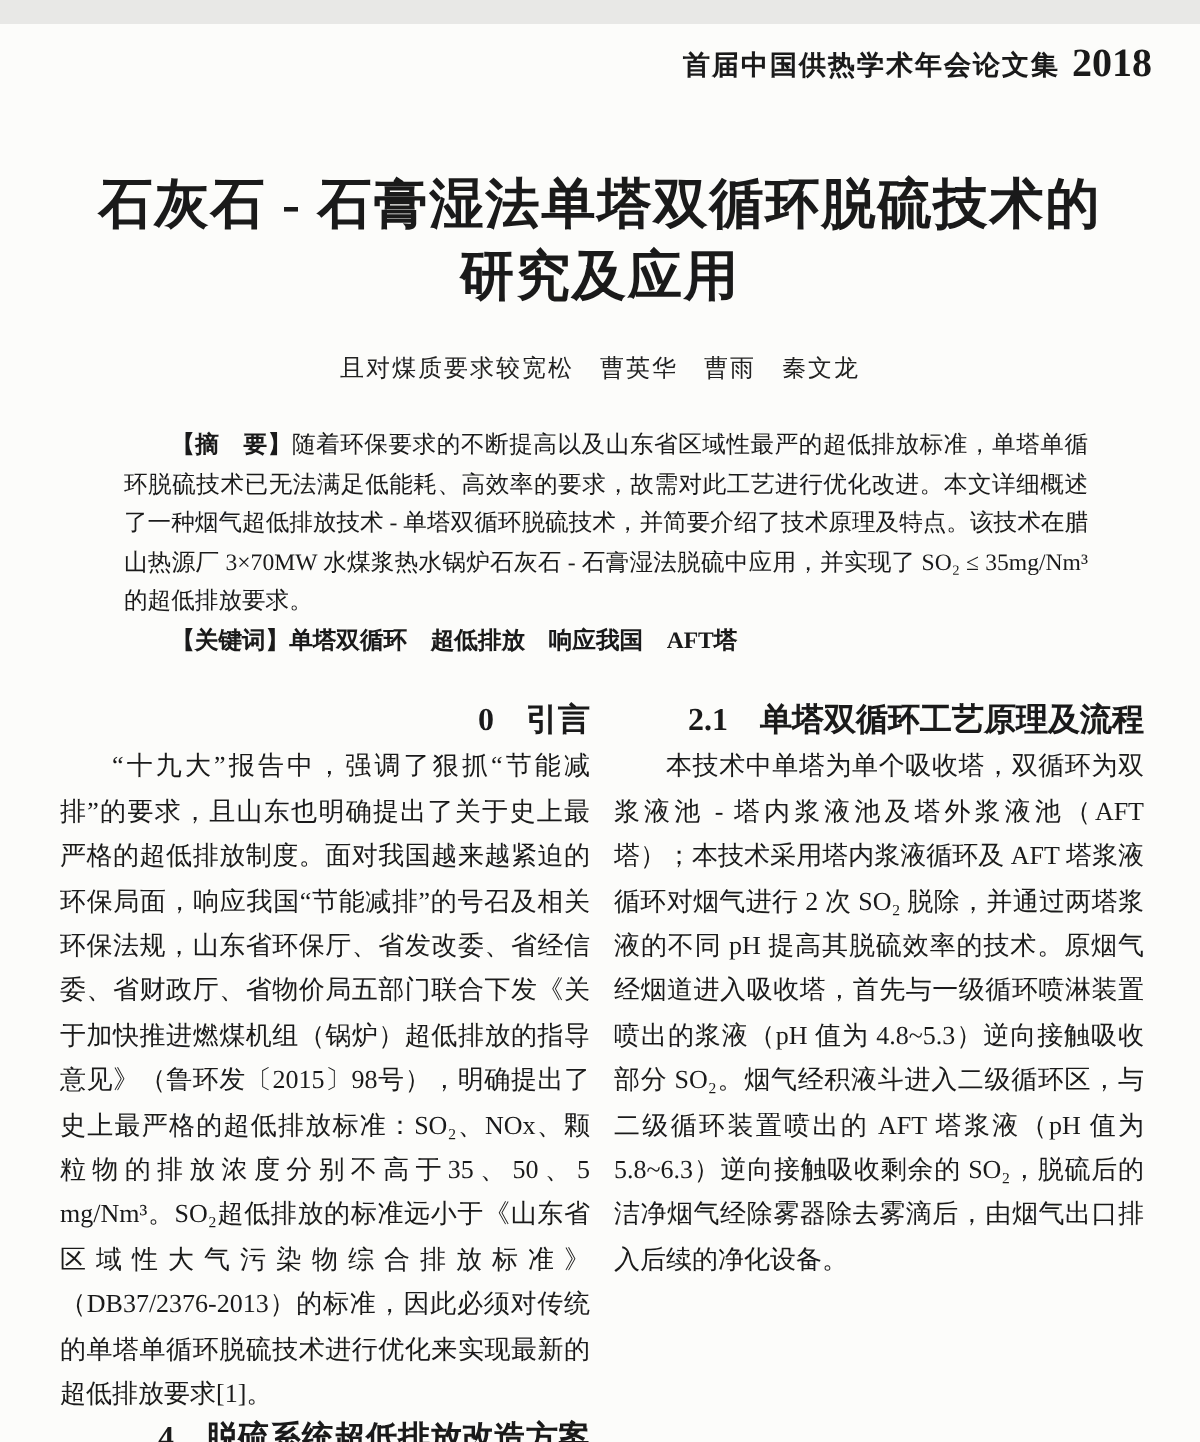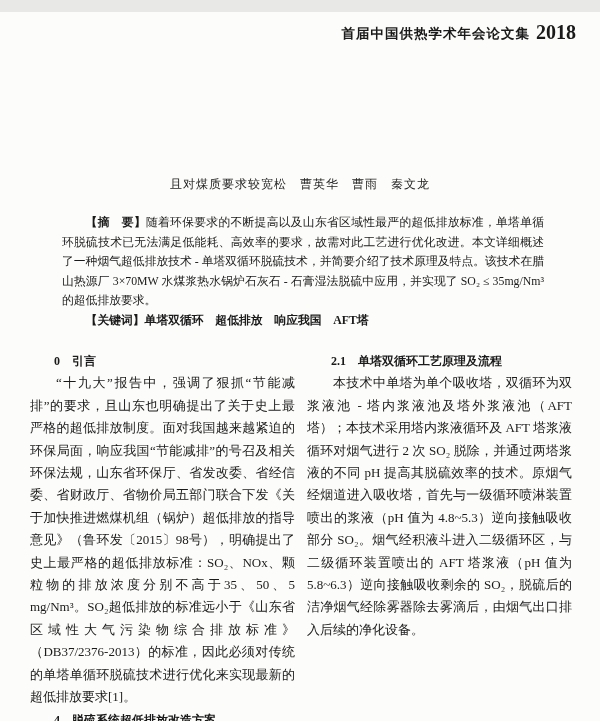--- a/index.html
+++ b/index.html
@@ -76,25 +76,25 @@
       gap: 12px;
     }
     .col {
       width: 265px;
       font-size: 13px;
       line-height: 22.4px;
       text-align: justify;
     }
     .col h3 {
       margin: 0;
-      font-size: 12px;
+      font-size: 16px;
       font-weight: bold;
       line-height: 22.4px;
       padding-left: 2em;
-      text-align: left;
+      text-align: right;
     }
     .col p { margin: 0; text-indent: 2em; }
     .col p.no-indent { text-indent: 0; }
     .page-marks {
       position: absolute;
       bottom: 4px;
       right: 52px;
       color: #a8a8a4;
       font-size: 10px;
       letter-spacing: 8px;
@@ -103,20 +103,22 @@
 </head>
 <body>
 
 <div class="page">
 
   <div class="header">
     <span class="header-cn">首届中国供热学术年会论文集</span><span class="header-year">2018</span>
   </div>
 
   <h1 class="title">
+    <span class="title-line">石灰石 - 石膏湿法单塔双循环脱硫技术的</span>
+    <span class="title-line">研究及应用</span>
   </h1>
 
   <div class="authors">且对煤质要求较宽松　曹英华　曹雨　秦文龙</div>
 
   <div class="abstract">
     <p><span class="label">【摘　要】</span><span>随着环保要求的不断提高以及山东省区域性最严的超低排放标准，单塔单循环脱硫技术已无法满足低能耗、高效率的要求，故需对此工艺进行优化改进。本文详细概述了一种烟气超低排放技术 - 单塔双循环脱硫技术，并简要介绍了技术原理及特点。该技术在腊山热源厂 3×70MW 水煤浆热水锅炉石灰石 - 石膏湿法脱硫中应用，并实现了 SO₂ ≤ 35mg/Nm³ 的超低排放要求。</span></p>
     <p><span class="label">【关键词】</span><span class="kw-text">单塔双循环　超低排放　响应我国　AFT塔</span></p>
   </div>
 
   <div class="columns">

